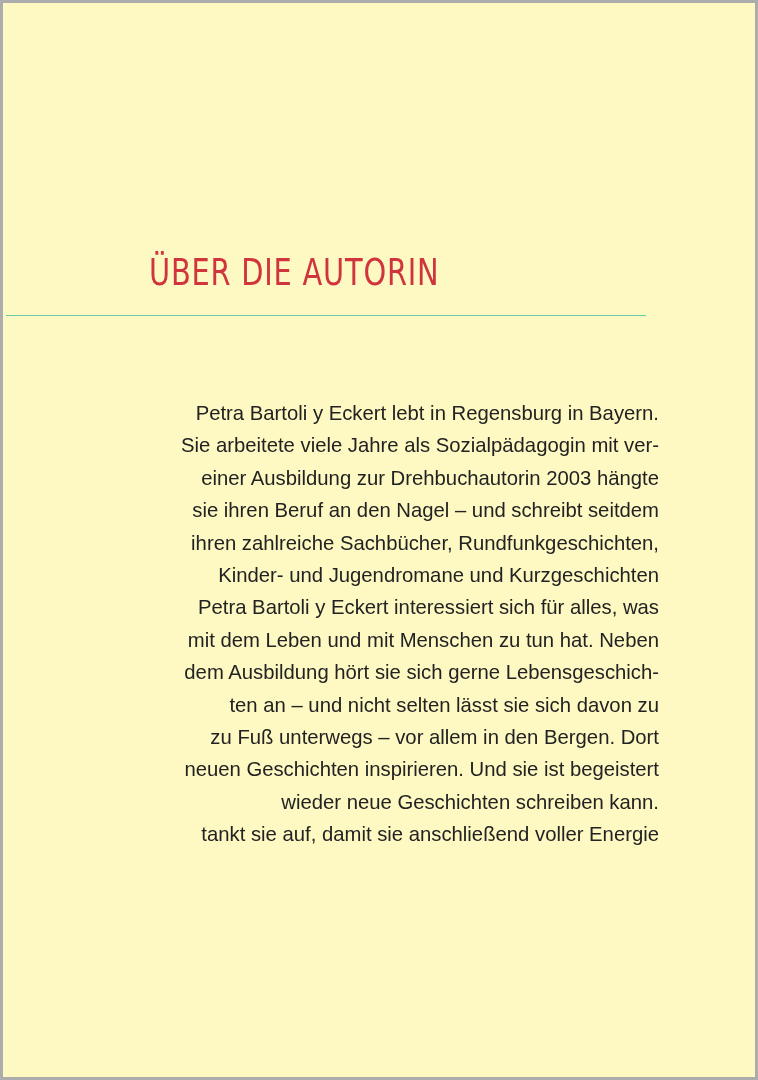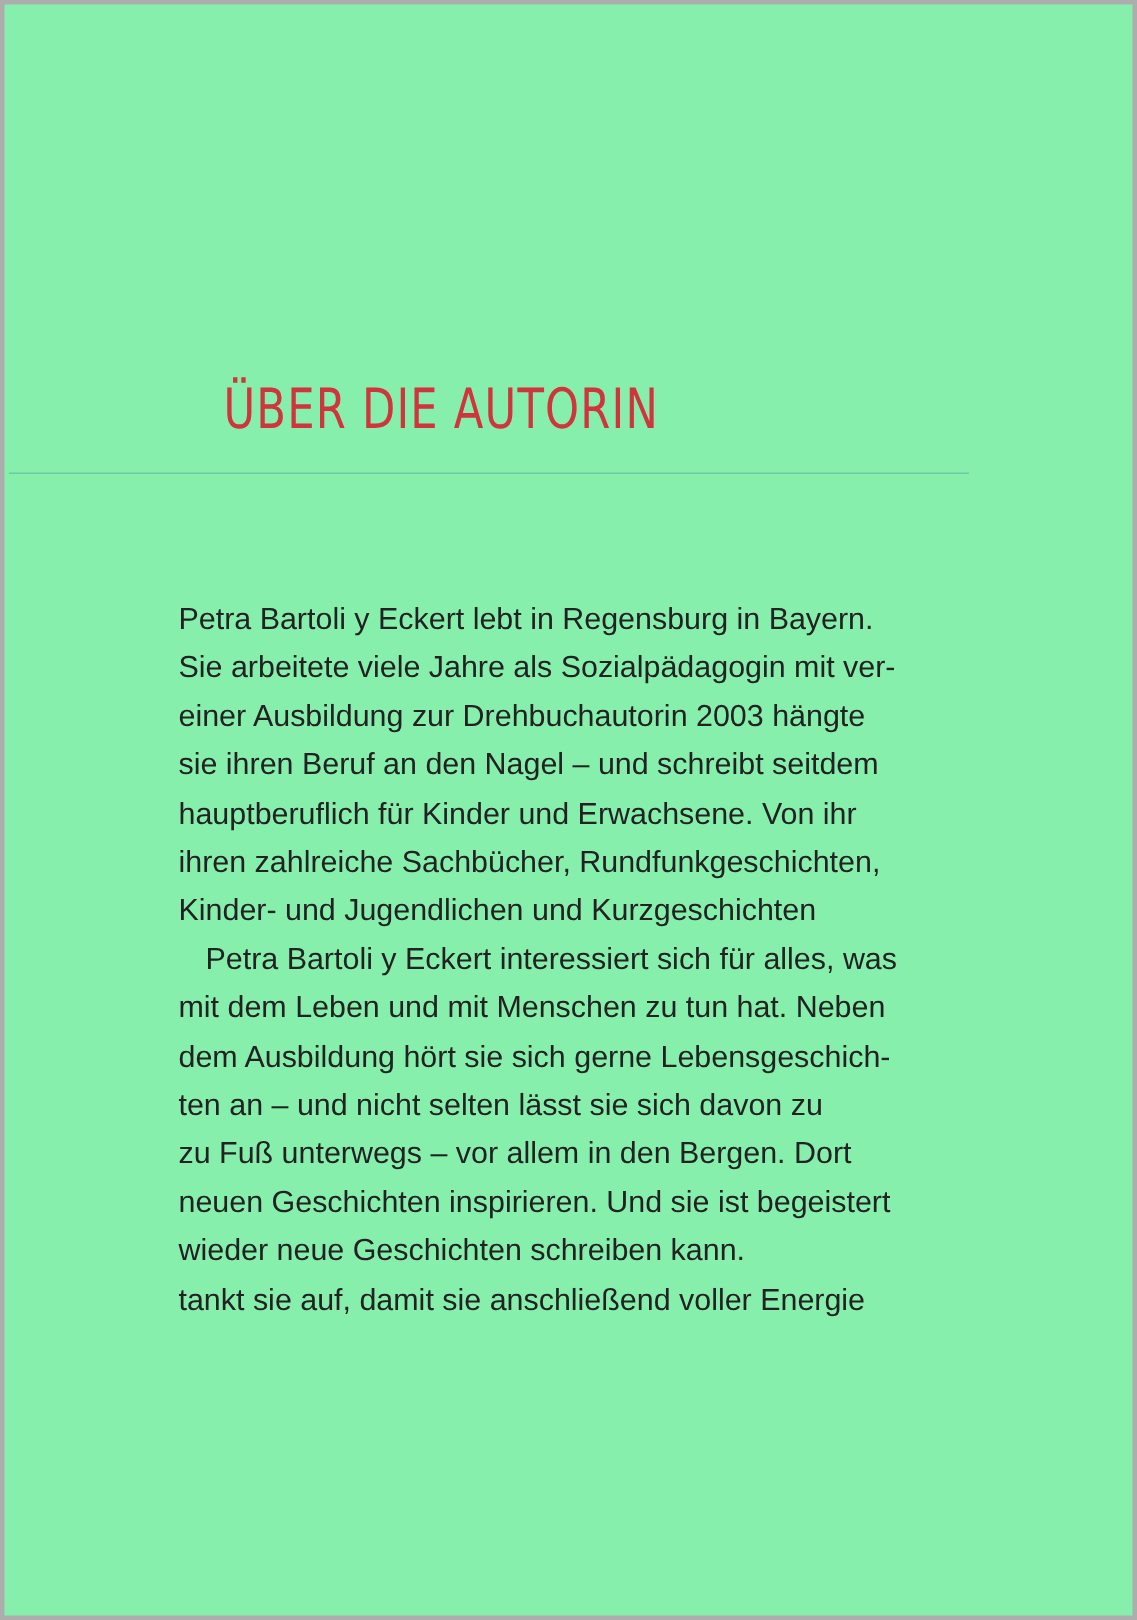--- a/index.html
+++ b/index.html
@@ -17,21 +17,21 @@
       position: absolute;
       left: 0;
       top: 0;
       width: 758px;
       height: 1080px;
       box-sizing: border-box;
       border-top: 3px solid #adadad;
       border-left: 3px solid #adadad;
       border-right: 3px solid #adadad;
       border-bottom: 3px solid #adadad;
-      background: #86efac;
+      background: #fef9c3;
       padding-left: 16px;
     }
     .heading {
       position: absolute;
       left: 146px;
       top: 248px;
       margin: 0;
       font-family: "DejaVu Sans", sans-serif;
       font-weight: normal;
       font-size: 37px;
@@ -52,20 +52,21 @@
     }
     .body-text {
       position: absolute;
       left: 116px;
       top: 394px;
       width: 540px;
       font-family: "Liberation Sans", sans-serif;
       font-size: 20.3px;
       line-height: 32.4px;
       color: #222222;
+      text-align: right;
     }
     .line {
       display: block;
       white-space: nowrap;
     }
     .indent {
       padding-left: 18px;
     }
   </style>
 </head>
@@ -74,23 +75,22 @@
 <div class="page-frame">
   <h1 class="heading">ÜBER DIE AUTORIN</h1>
   <div class="rule"></div>
 
   <div class="body-text">
     <div>
       <span class="line">Petra Bartoli y Eckert lebt in Regensburg in Bayern.</span>
       <span class="line">Sie arbeitete viele Jahre als Sozialpädagogin mit ver-</span>
       <span class="line">einer Ausbildung zur Drehbuchautorin 2003 hängte</span>
       <span class="line">sie ihren Beruf an den Nagel – und schreibt seitdem</span>
-      <span class="line">hauptberuflich für Kinder und Erwachsene. Von ihr</span>
       <span class="line">ihren zahlreiche Sachbücher, Rundfunkgeschichten,</span>
-      <span class="line">Kinder- und Jugendlichen und Kurzgeschichten</span>
+      <span class="line">Kinder- und Jugendromane und Kurzgeschichten</span>
     </div>
     <div>
       <span class="line indent">Petra Bartoli y Eckert interessiert sich für alles, was</span>
       <span class="line">mit dem Leben und mit Menschen zu tun hat. Neben</span>
       <span class="line">dem Ausbildung hört sie sich gerne Lebensgeschich-</span>
       <span class="line">ten an – und nicht selten lässt sie sich davon zu</span>
       <span class="line">zu Fuß unterwegs – vor allem in den Bergen. Dort</span>
       <span class="line">neuen Geschichten inspirieren. Und sie ist begeistert</span>
       <span class="line">wieder neue Geschichten schreiben kann.</span>
       <span class="line">tankt sie auf, damit sie anschließend voller Energie</span>

